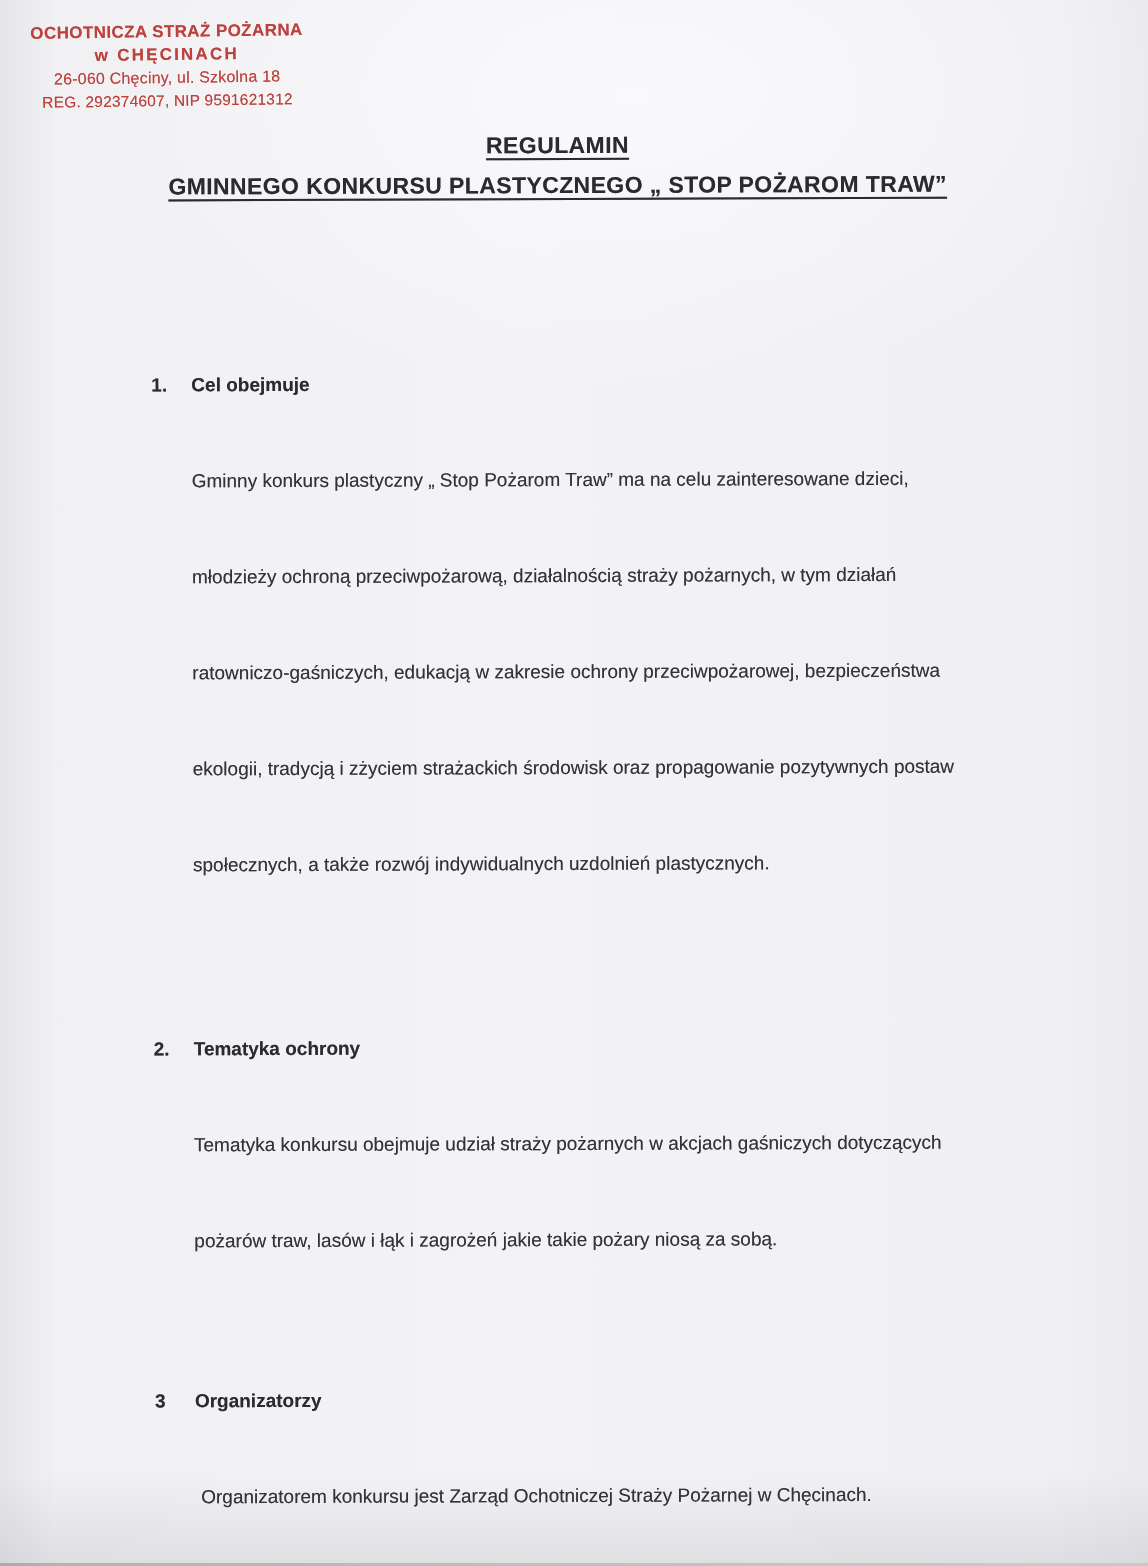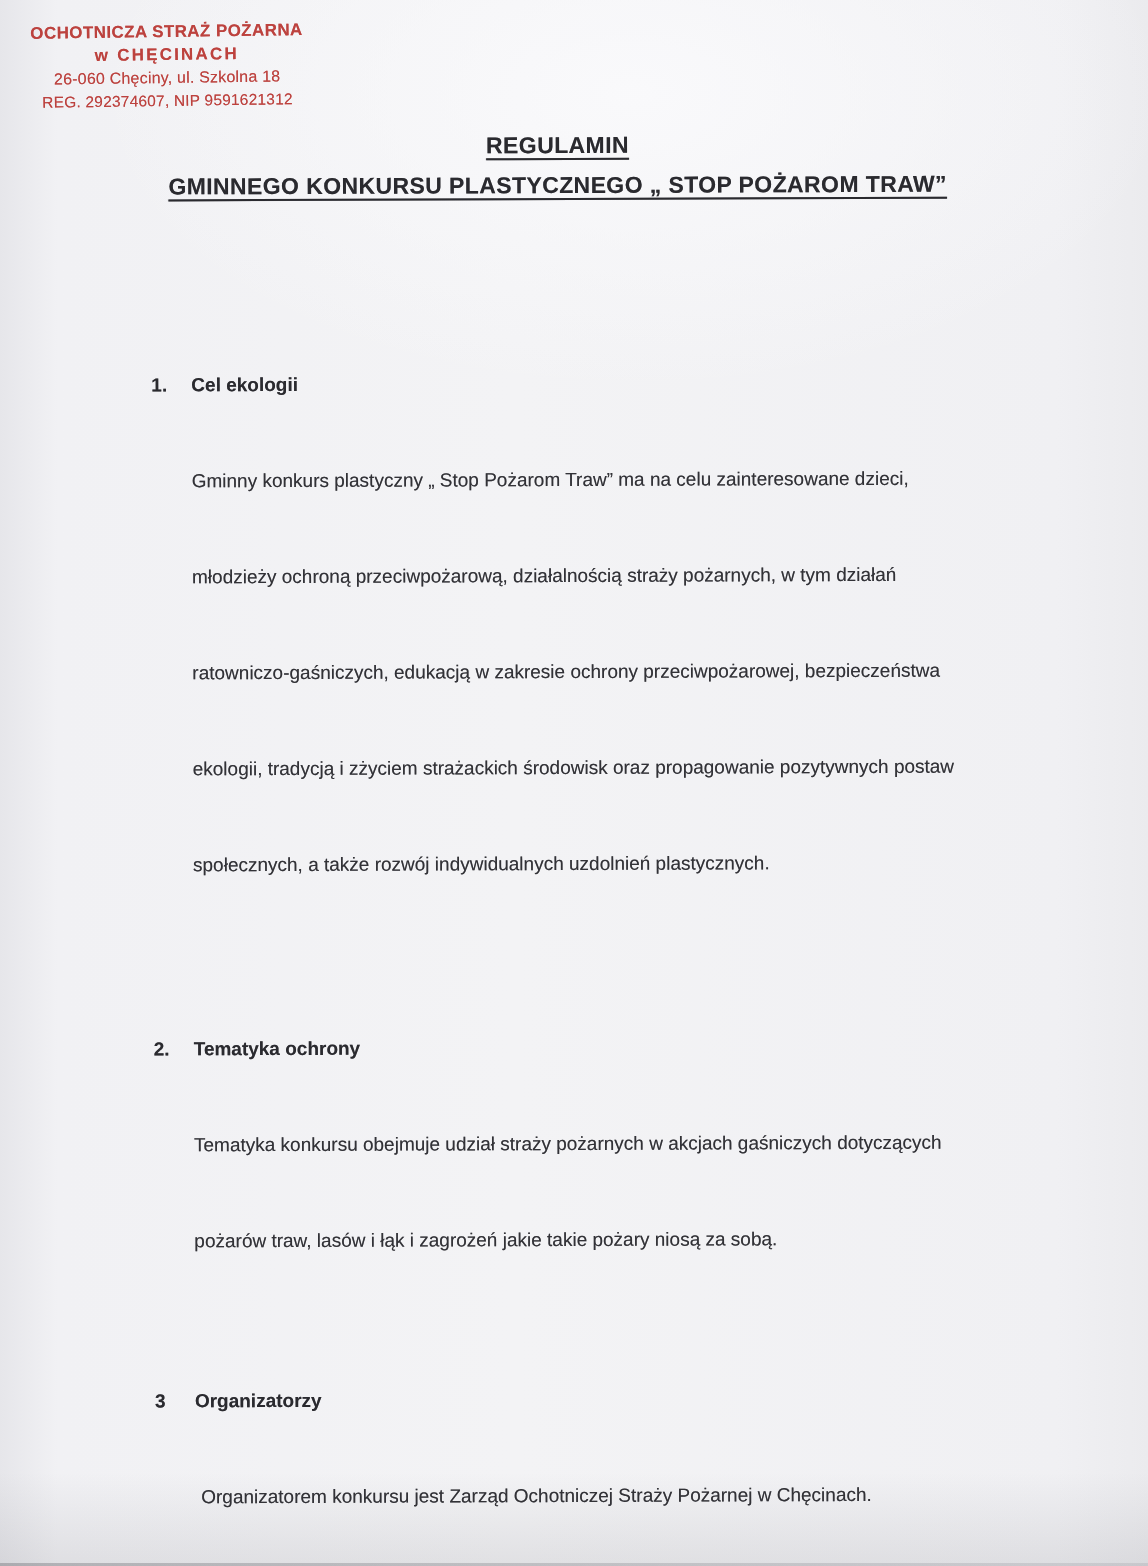--- a/index.html
+++ b/index.html
@@ -91,21 +91,21 @@
 
     <div class="title-block">
       <div class="title-line">REGULAMIN</div>
       <div class="title-line subtitle-line">GMINNEGO KONKURSU PLASTYCZNEGO „ STOP POŻAROM TRAW”</div>
     </div>
 
     <div class="body">
 
       
       <div class="sec-heading">
-        <span class="sec-num">1.</span><span>Cel ekologii</span>
+        <span class="sec-num">1.</span><span>Cel obejmuje</span>
       </div>
       <div class="line">Gminny konkurs plastyczny „ Stop Pożarom Traw” ma na celu zainteresowane dzieci,</div>
       <div class="line">młodzieży ochroną przeciwpożarową, działalnością straży pożarnych, w tym działań</div>
       <div class="line">ratowniczo-gaśniczych, edukacją w zakresie ochrony przeciwpożarowej, bezpieczeństwa</div>
       <div class="line">ekologii, tradycją i zżyciem strażackich środowisk oraz propagowanie pozytywnych postaw</div>
       <div class="line">społecznych, a także rozwój indywidualnych uzdolnień plastycznych.</div>
 
       
       <div class="sec-heading mt24">
         <span class="sec-num">2.</span><span>Tematyka ochrony</span>

